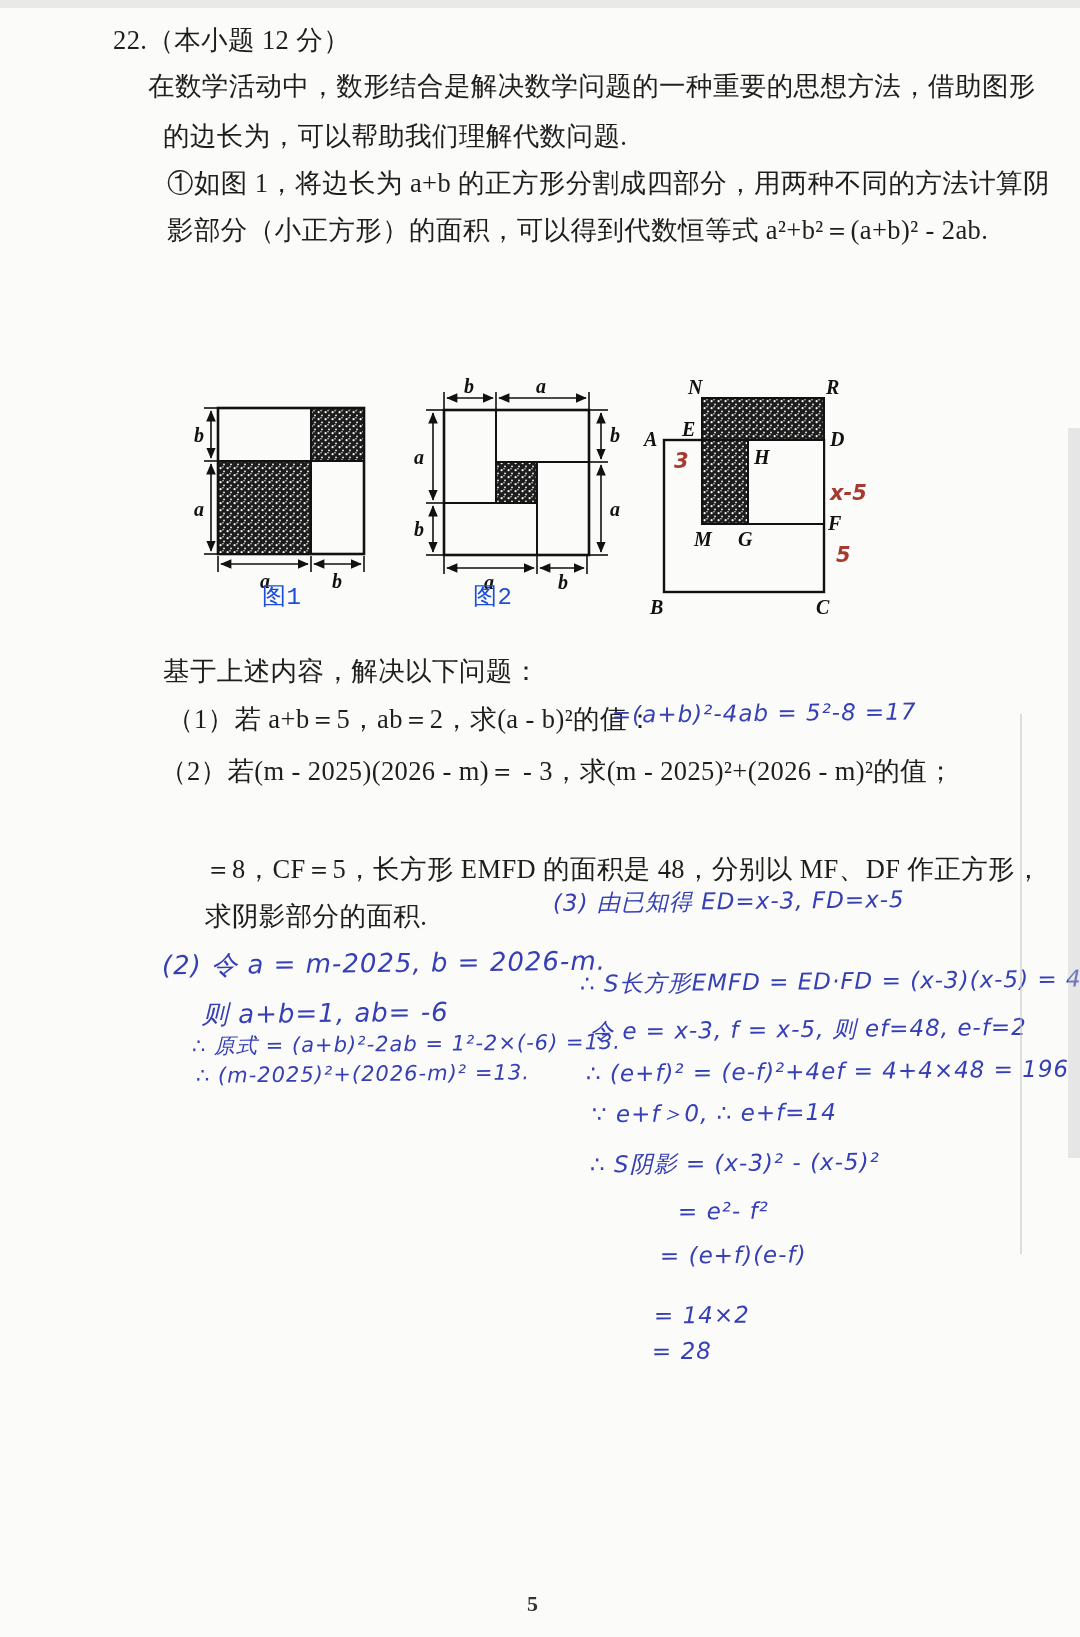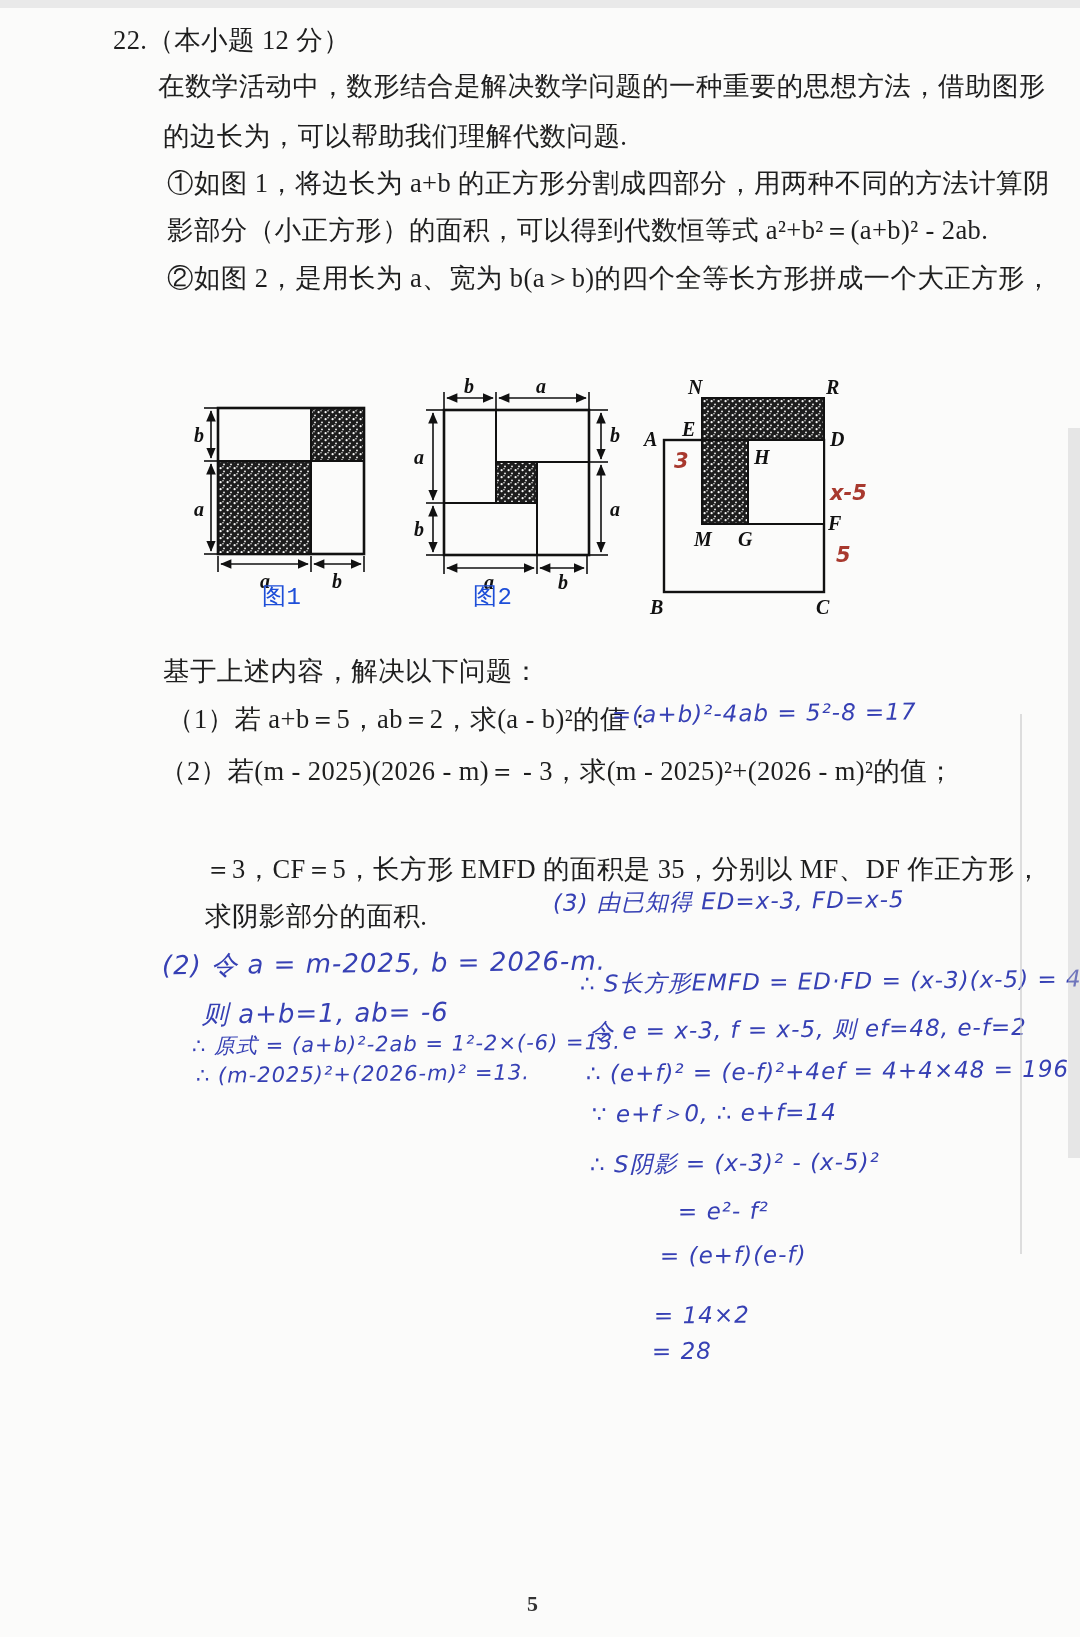--- a/index.html
+++ b/index.html
@@ -27,25 +27,24 @@
   .ptlbl{font-style:italic;font-size:20px;fill:#111;font-weight:bold;}
   .redsvg{font-family:"DejaVu Sans",sans-serif;font-style:italic;font-weight:bold;font-size:21px;fill:#a8392e;}
   .artifact{position:absolute;background:#c9c9c9;}
 </style>
 </head>
 <body>
 
 <div class="page">
 
   <div class="line printed" style="left:113px;top:14px">22.（本小题 12 分）</div>
-  <div class="line printed" style="left:158px;top:60px">在数学活动中，数形结合是解决数学问题的一种重要的思想方法，借助图形</div>
+  <div class="line printed" style="left:148px;top:60px">在数学活动中，数形结合是解决数学问题的一种重要的思想方法，借助图形</div>
   <div class="line printed" style="left:163px;top:110px">的边长为，可以帮助我们理解代数问题.</div>
   <div class="line printed" style="left:167px;top:157px">①如图 1，将边长为 a+b 的正方形分割成四部分，用两种不同的方法计算阴</div>
   <div class="line printed" style="left:167px;top:204px">影部分（小正方形）的面积，可以得到代数恒等式 a²+b²＝(a+b)² - 2ab.</div>
-  <div class="line printed" style="left:167px;top:252px">②如图 2，是用长为 a、宽为 b(a＞b)的四个全等长方形拼成一个大正方形，</div>
 
   <svg width="195" height="200" viewBox="0 0 195 200" style="left:184px;top:388px">
     <defs>
       <pattern id="sp1" width="7" height="7" patternUnits="userSpaceOnUse">
         <rect width="7" height="7" fill="#1d1d1d"></rect>
         <circle cx="1.6" cy="2.2" r="1.1" fill="#fbfbfa"></circle>
         <circle cx="5" cy="5.4" r="0.9" fill="#fbfbfa"></circle>
         <circle cx="4" cy="0.8" r="0.7" fill="#fbfbfa"></circle>
       </pattern>
       <marker id="f1s" markerWidth="9" markerHeight="8" refX="1.5" refY="3" orient="auto">
@@ -165,21 +164,21 @@
     <text x="176" y="236" class="ptlbl">C</text>
     <text x="34" y="90" class="redsvg">3</text>
     <text x="190" y="122" class="redsvg">x-5</text>
     <text x="196" y="184" class="redsvg">5</text>
   </svg>
 
   <div class="line printed" style="left:163px;top:645px">基于上述内容，解决以下问题：</div>
   <div class="line printed" style="left:167px;top:693px">（1）若 a+b＝5，ab＝2，求(a - b)²的值：</div>
   <div class="line hand" style="left:612px;top:692px;font-size:23px">=(a+b)²-4ab = 5²-8 =17</div>
   <div class="line printed" style="left:160px;top:745px">（2）若(m - 2025)(2026 - m)＝ - 3，求(m - 2025)²+(2026 - m)²的值；</div>
-  <div class="line printed" style="left:205px;top:843px">＝3，CF＝5，长方形 EMFD 的面积是 35，分别以 MF、DF 作正方形，</div>
+  <div class="line printed" style="left:205px;top:843px">＝8，CF＝5，长方形 EMFD 的面积是 48，分别以 MF、DF 作正方形，</div>
   <div class="line printed" style="left:205px;top:890px">求阴影部分的面积.</div>
 
   <div class="line hand" style="left:162px;top:938px;font-size:26px">(2) 令 a = m-2025,  b = 2026-m.</div>
   <div class="line hand" style="left:202px;top:988px;font-size:26px">则 a+b=1,  ab= -6</div>
   <div class="line hand" style="left:192px;top:1022px;font-size:21px">∴ 原式 = (a+b)²-2ab = 1²-2×(-6) =13.</div>
   <div class="line hand" style="left:196px;top:1054px;font-size:21px">∴ (m-2025)²+(2026-m)² =13.</div>
 
   <div class="line hand right" style="left:553px;top:878px">(3) 由已知得 ED=x-3,  FD=x-5</div>
   <div class="line hand right" style="left:580px;top:958px">∴ S长方形EMFD = ED·FD = (x-3)(x-5) = 48</div>
   <div class="line hand right" style="left:590px;top:1006px">令 e = x-3,  f = x-5,  则 ef=48,  e-f=2</div>

